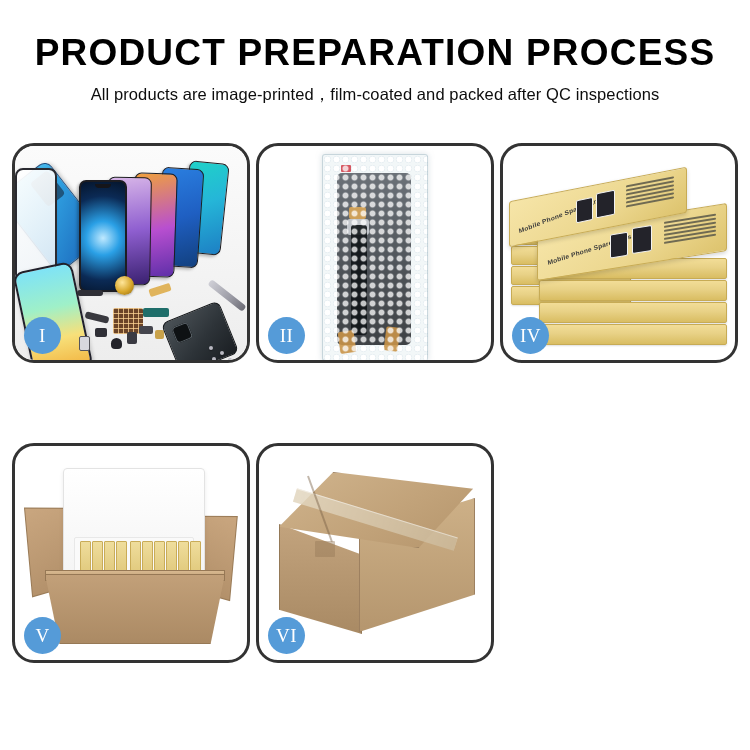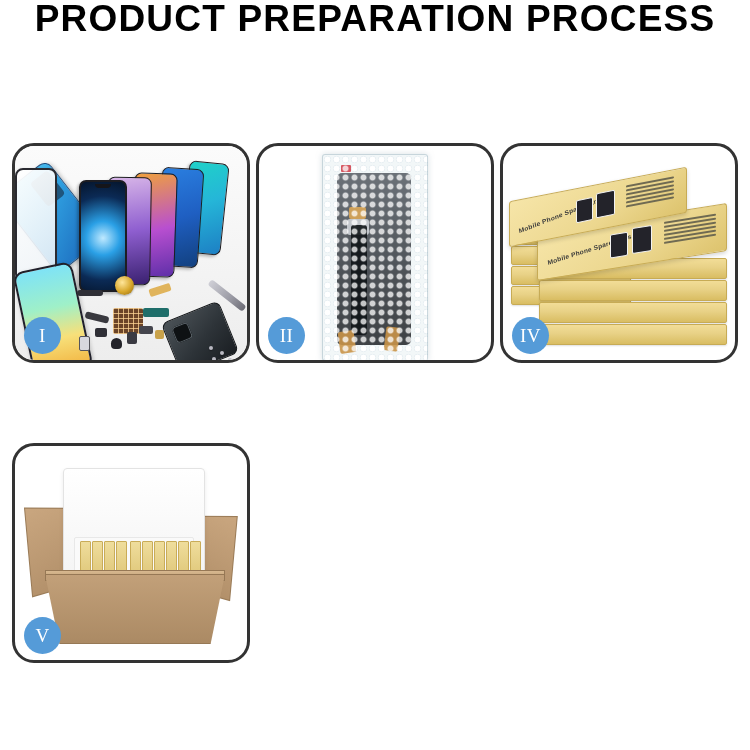--- a/index.html
+++ b/index.html
@@ -11,20 +11,21 @@
     height: 750px;
     background: #ffffff;
     font-family: "Liberation Sans", sans-serif;
     overflow: hidden;
     position: relative;
   }
 
   
   .header {
     width: 750px;
+    padding-top: 34px;
     text-align: center;
   }
   .page-title {
     font-family: "Liberation Sans", sans-serif;
     font-size: 37px;
     font-weight: bold;
     letter-spacing: 1.2px;
     color: #000000;
     line-height: 1.05;
     white-space: nowrap;
@@ -375,20 +376,21 @@
     background: rgba(120,96,68,0.45); transform: rotate(-20deg); transform-origin: top;
   }
   .c-tab1 { position: absolute; left: 56px; top: 95px; width: 20px; height: 16px;
     background: rgba(150,122,88,0.45); border-radius: 1px; }
 </style>
 </head>
 <body>
 
 <div class="header">
   <div class="page-title">PRODUCT PREPARATION PROCESS</div>
+  <div class="page-subtitle">All products are image-printed，film-coated and packed after QC inspections</div>
 </div>
 
 <div class="grid">
 
   <div class="panel">
     <div class="panel-stage">
       <div class="p1-bg"></div>
 
       <div class="back-cover"></div>
       <div class="glass-sheet"></div>
@@ -518,14 +520,27 @@
             <i style="left:112px"></i>
           </div>
         </div>
       </div>
       <div class="v-carton-rim"></div>
       <div class="v-carton-front"></div>
     </div>
     <div class="badge">V</div>
   </div>
 
+  <div class="panel">
+    <div class="panel-stage">
+      <div class="c-left">
+        
+      </div>
+      <div class="c-right"></div>
+      <div class="c-top"></div>
+      <div class="c-tape"></div>
+      <div class="c-seam"></div>
+      <div class="c-tab1"></div>
+    </div>
+    <div class="badge">VI</div>
+  </div>
 
 </div>
 
 </body></html>

